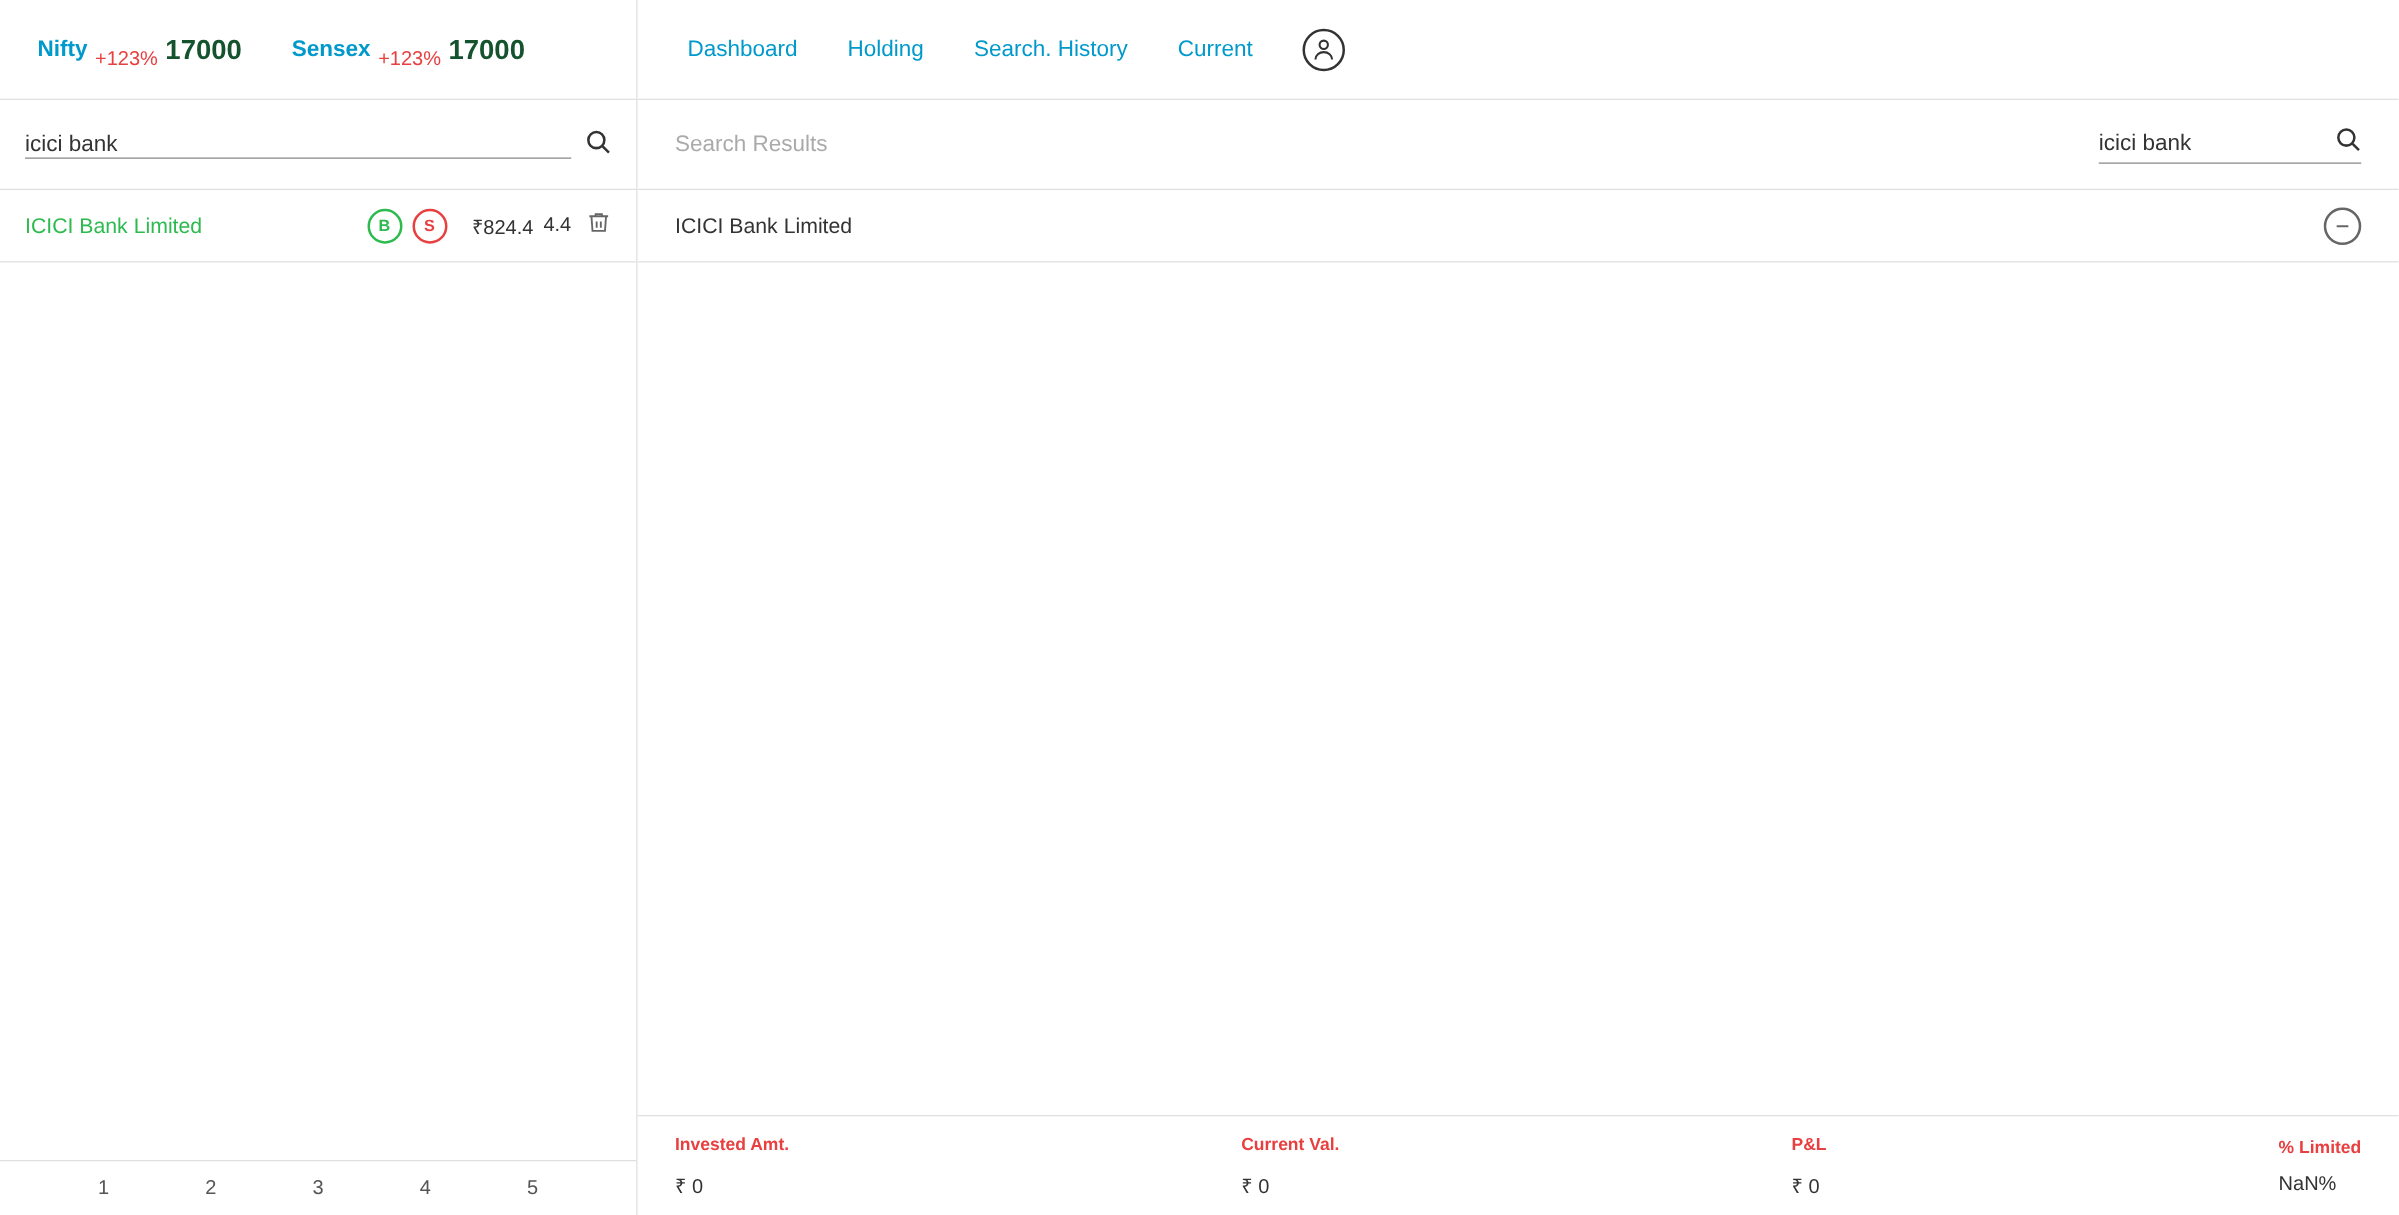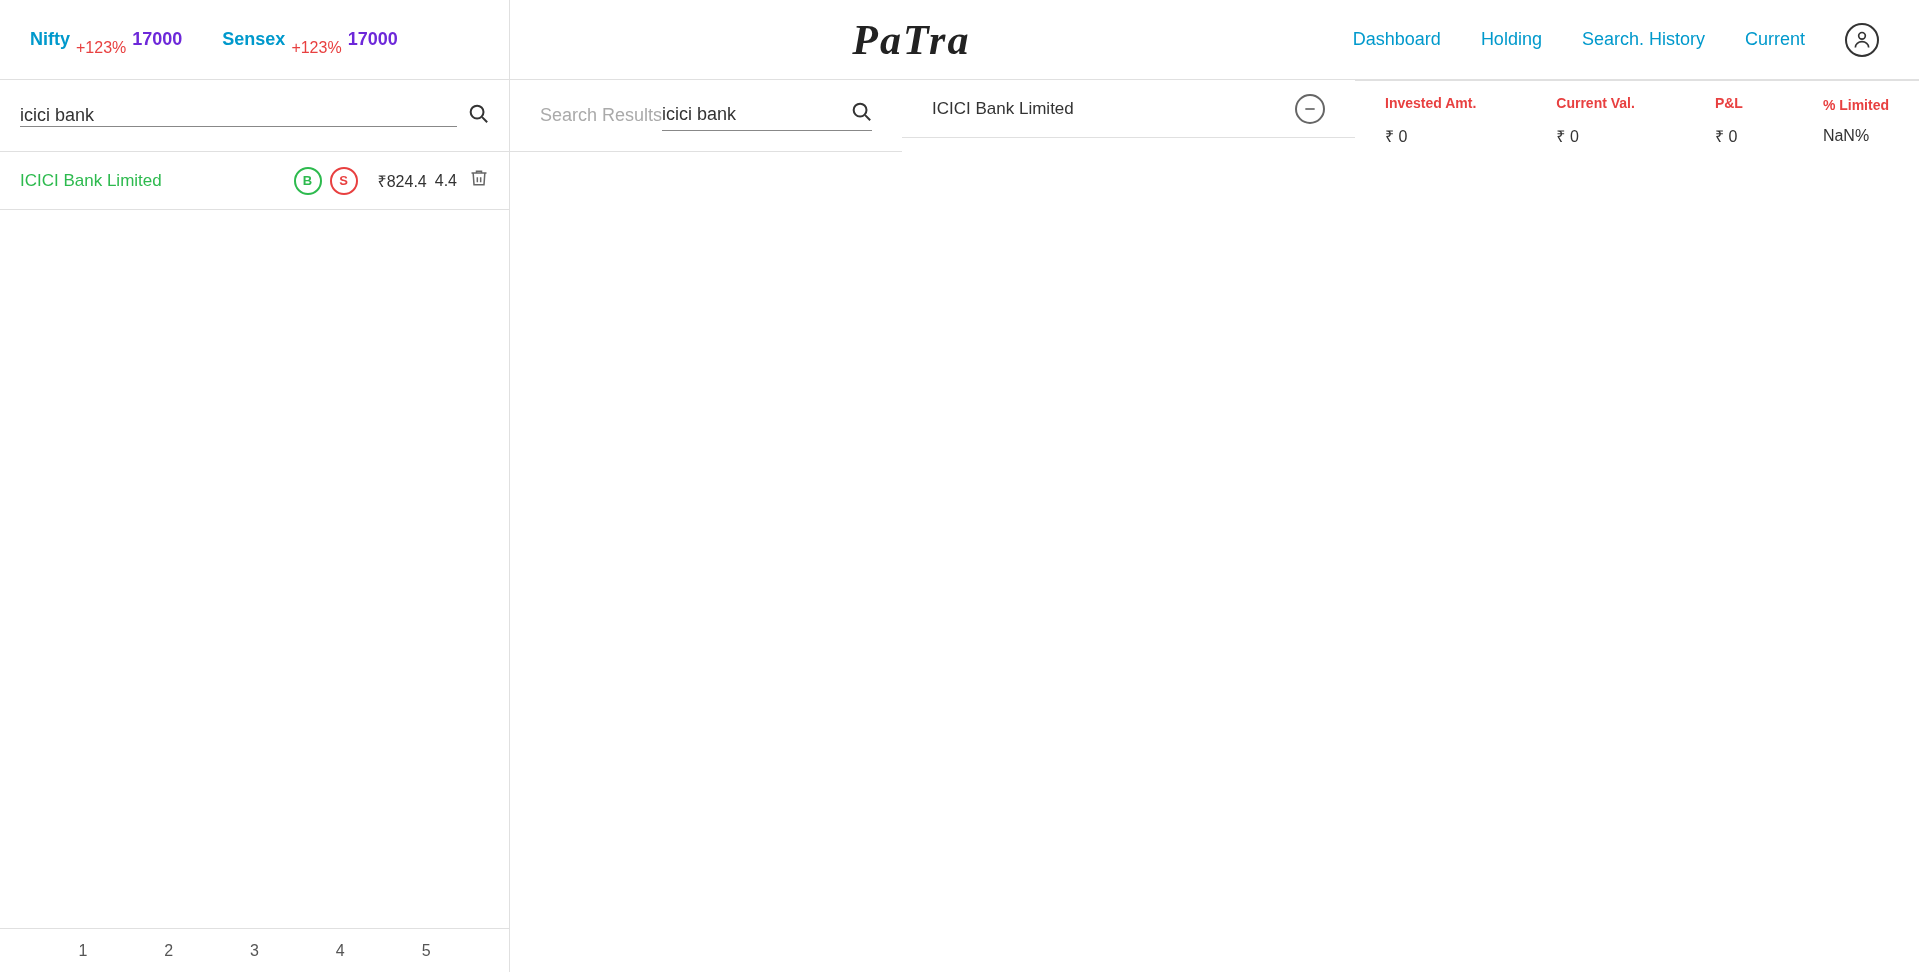--- a/index.html
+++ b/index.html
@@ -27,21 +27,21 @@
     .ticker-item {
       display: flex;
       align-items: center;
       gap: 6px;
       font-size: 18px;
       font-weight: bold;
     }
 
     .ticker-name { color: #0099cc; }
     .ticker-change { color: #e84040; font-weight: normal; font-size: 16px; margin-top: 16px; }
-    .ticker-value { color: #6d28d9; font-weight: bold; font-size: 18px; }
+    .ticker-value { color: #14532d; font-weight: bold; font-size: 22px; }
 
     .logo-section {
       flex: 1;
       display: flex;
       justify-content: center;
       align-items: center;
     }
 
     .logo-text {
       font-family: Georgia, 'Times New Roman', serif;
@@ -208,21 +208,21 @@
 
     .page-num {
       cursor: pointer;
       color: #555;
     }
 
     
     .right-panel {
       flex: 1;
       display: flex;
-      flex-direction: row;
+      flex-direction: column;
     }
 
     .right-search-bar {
       display: flex;
       align-items: center;
       padding: 18px 30px;
       border-bottom: 1px solid #e0e0e0;
       height: 72px;
     }
 
@@ -333,23 +333,20 @@
       <span class="ticker-change">+123%</span>
       <span class="ticker-value">17000</span>
     </div>
     <div class="ticker-item">
       <span class="ticker-name">Sensex</span>
       <span class="ticker-change">+123%</span>
       <span class="ticker-value">17000</span>
     </div>
   </div>
 
-  <div class="logo-section">
-    <span class="logo-text">PaTra</span>
-  </div>
 
   <div class="nav-section">
     <a class="nav-link">Dashboard</a>
     <a class="nav-link">Holding</a>
     <a class="nav-link">Search. History</a>
     <a class="nav-link">Current</a>
     <div class="user-icon">
       <svg width="20" height="20" viewBox="0 0 24 24" fill="none" stroke="#333" stroke-width="2">
         <circle cx="12" cy="7" r="4"></circle>
         <path d="M4 21c0-4 3.6-7 8-7s8 3 8 7"></path>

